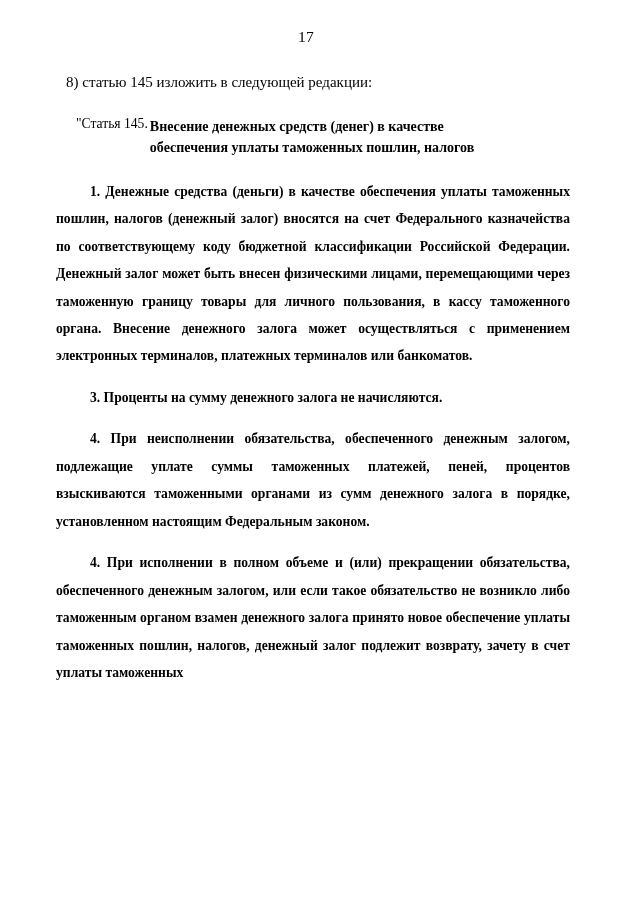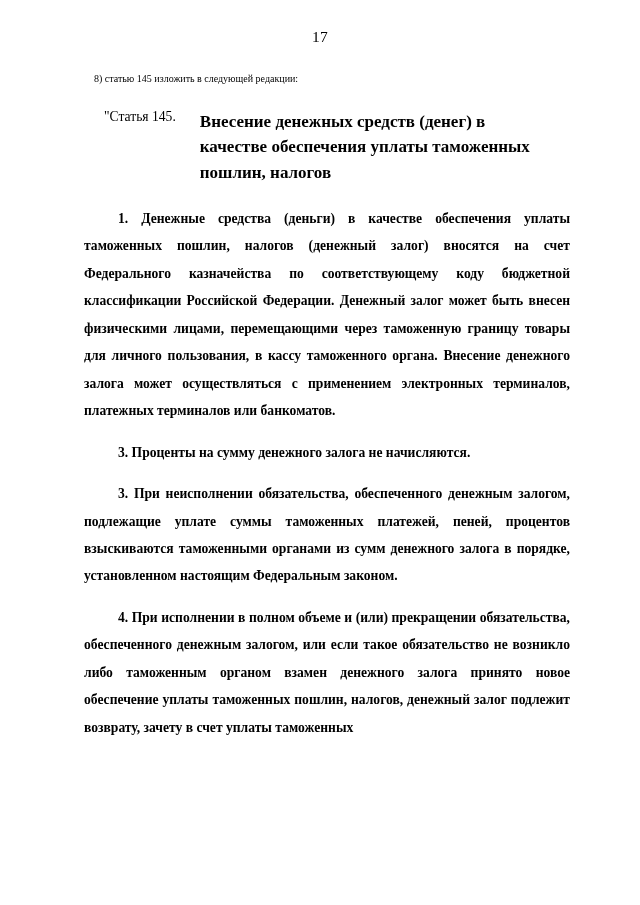--- a/index.html
+++ b/index.html
@@ -12,53 +12,53 @@
     height: 905px;
     font-family: "Liberation Serif", "DejaVu Serif", serif;
     color: #000000;
     position: relative;
     overflow: hidden;
   }
   .page {
     width: 640px;
     height: 887px;
     box-sizing: border-box;
-    padding: 28px 70px 0 84px;
+    padding: 28px 70px 0 56px;
     position: relative;
   }
   .page-number {
     text-align: center;
     font-size: 15.5px;
     margin: 0 0 26px 0;
     letter-spacing: 0.2px;
     padding-right: 14px;
   }
   .intro-line {
-    font-size: 10px;
+    font-size: 15px;
     line-height: 1.45;
     margin: 12px 0 22px 0;
     padding-left: 10px;
   }
   .article-head {
     display: flex;
     align-items: flex-start;
     margin: 0 0 20px 0;
     padding-left: 20px;
   }
   .article-head .label {
     font-size: 13.6px;
     white-space: nowrap;
     flex: 0 0 auto;
     padding-top: 0;
   }
   .article-head .title {
-    font-size: 17px;
+    font-size: 14px;
     font-weight: bold;
     line-height: 1.5;
-    margin-left: 24px;
+    margin-left: 2px;
     max-width: 330px;
   }
   p.body-par {
     font-size: 13.6px;
     line-height: 2.02;
     text-align: justify;
     text-justify: inter-word;
     margin: 0 0 14px 0;
     text-indent: 34px;
     hyphens: none;
@@ -78,16 +78,16 @@
 
   <div class="intro-line">8) статью 145 изложить в следующей редакции:</div>
 
   <div class="article-head">
     <span class="label">"Статья 145.</span>
     <span class="title">Внесение денежных средств (денег) в качестве обеспечения уплаты таможенных пошлин, налогов</span>
   </div>
 
   <p class="body-par">1. Денежные средства (деньги) в качестве обеспечения уплаты таможенных пошлин, налогов (денежный залог) вносятся на счет Федерального казначейства по соответствующему коду бюджетной классификации Российской Федерации. Денежный залог может быть внесен физическими лицами, перемещающими через таможенную границу товары для личного пользования, в кассу таможенного органа. Внесение денежного залога может осуществляться с применением электронных терминалов, платежных терминалов или банкоматов.</p>
   <p class="body-par">3. Проценты на сумму денежного залога не начисляются.</p>
-  <p class="body-par">3. При неисполнении обязательства, обеспеченного денежным залогом, подлежащие уплате суммы таможенных платежей, пеней, процентов взыскиваются таможенными органами из сумм денежного залога в порядке, установленном настоящим Федеральным законом.</p>
+  <p class="body-par">4. При неисполнении обязательства, обеспеченного денежным залогом, подлежащие уплате суммы таможенных платежей, пеней, процентов взыскиваются таможенными органами из сумм денежного залога в порядке, установленном настоящим Федеральным законом.</p>
   <p class="body-par">4. При исполнении в полном объеме и (или) прекращении обязательства, обеспеченного денежным залогом, или если такое обязательство не возникло либо таможенным органом взамен денежного залога принято новое обеспечение уплаты таможенных пошлин, налогов, денежный залог подлежит возврату, зачету в счет уплаты таможенных</p>
 
 </div>
 
 </body></html>

